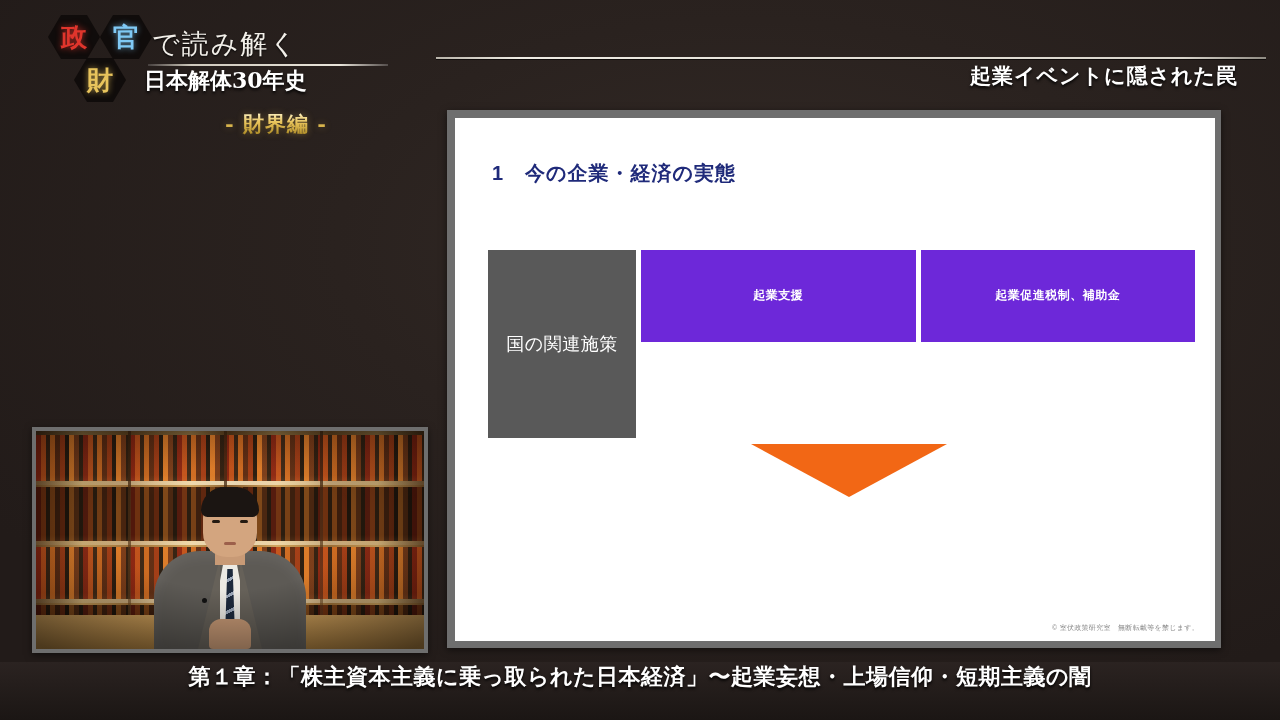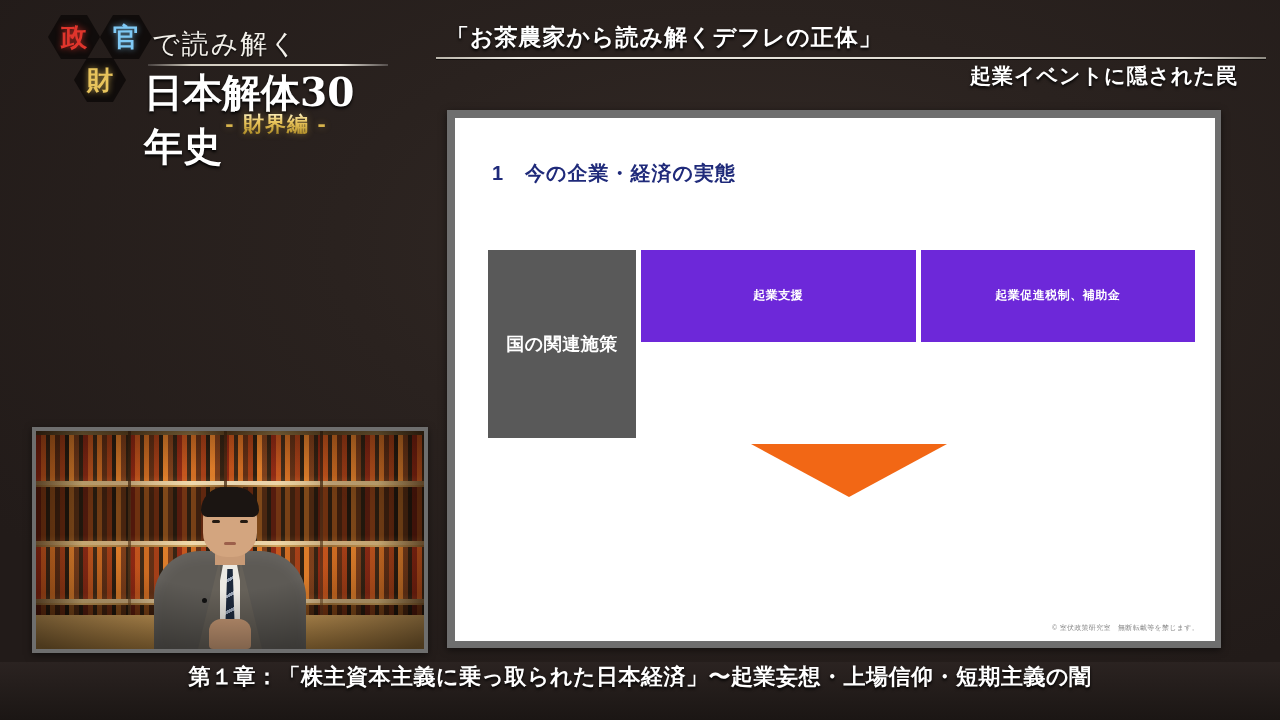--- a/index.html
+++ b/index.html
@@ -41,21 +41,21 @@
     font-size:27px; letter-spacing:2px; color:#f2efe9;
     text-shadow:0 1px 2px rgba(0,0,0,.9);
   }
   .logo-rule{
     position:absolute; left:104px; top:52px; width:240px; height:2px;
     background:linear-gradient(to right, rgba(255,255,255,.15), #cfc9bd 18%, #e8e4da 80%, rgba(255,255,255,.2));
   }
   .logo-line2{
     position:absolute; left:100px; top:54px;
     font-family:"DejaVu Serif", serif;
-    font-size:39px; font-weight:bold; color:#ffffff; letter-spacing:0px;
+    font-size:22px; font-weight:bold; color:#ffffff; letter-spacing:0px;
     text-shadow:0 2px 3px rgba(0,0,0,.95);
   }
   .logo-line3{
     position:absolute; left:138px; top:98px;
     font-family:"DejaVu Serif", serif;
     font-size:21px; font-weight:bold; letter-spacing:1px;
     background:linear-gradient(#fff7cf 10%, #e8c45c 45%, #9a7a19 95%);
     -webkit-background-clip:text; background-clip:text; color:transparent;
     text-shadow:0 0 7px rgba(226,186,76,.35);
     margin-left:43px;
@@ -99,21 +99,21 @@
   }
 
   
   #matrix{
     position:absolute; left:33px; top:132px; width:707px; height:188px;
     display:flex; gap:5px;
   }
   #matrix-label{
     width:148px; background:#595959; color:#ffffff;
     display:flex; align-items:center; justify-content:center;
-    font-size:18px; font-weight:bold; letter-spacing:.5px;
+    font-size:18px; font-weight:normal; letter-spacing:.5px;
   }
   #matrix-grid{
     flex:1; display:grid;
     grid-template-columns:1fr 1fr; grid-template-rows:1fr 1fr; gap:5px;
   }
   .cell{
     background:#6d28d9; color:#ffffff;
     display:flex; align-items:center; justify-content:center;
     font-size:12px; font-weight:bold; letter-spacing:.5px;
   }
@@ -248,21 +248,20 @@
   <div id="logo-block">
     <div class="hex sei">政</div>
     <div class="hex kan">官</div>
     <div class="hex zai">財</div>
     <div class="logo-line1">で読み解く</div>
     <div class="logo-rule"></div>
     <div class="logo-line2">日本解体30年史</div>
     <div class="logo-line3">- 財界編 -</div>
   </div>
 
-  <div id="hdr-title">「お茶農家から読み解くデフレの正体」</div>
   <div id="hdr-rule"></div>
   <div id="hdr-sub">起業イベントに隠された罠</div>
 
   <div id="slide-frame">
     <div id="slide">
 
       <div id="slide-title">1　今の企業・経済の実態</div>
 
       <div id="matrix">
         <div id="matrix-label">国の関連施策</div>

